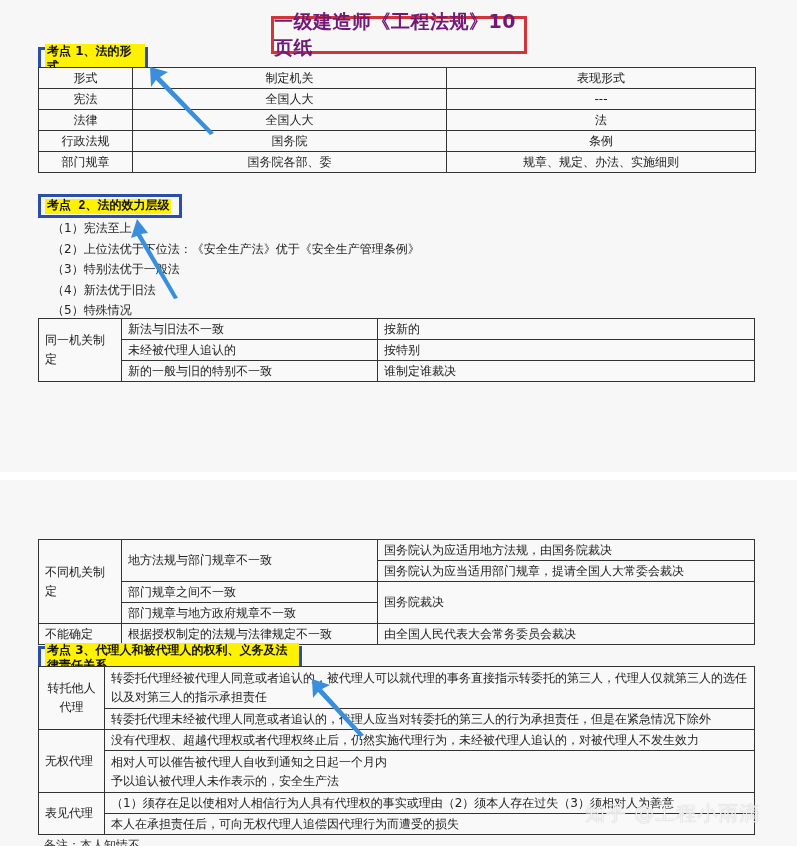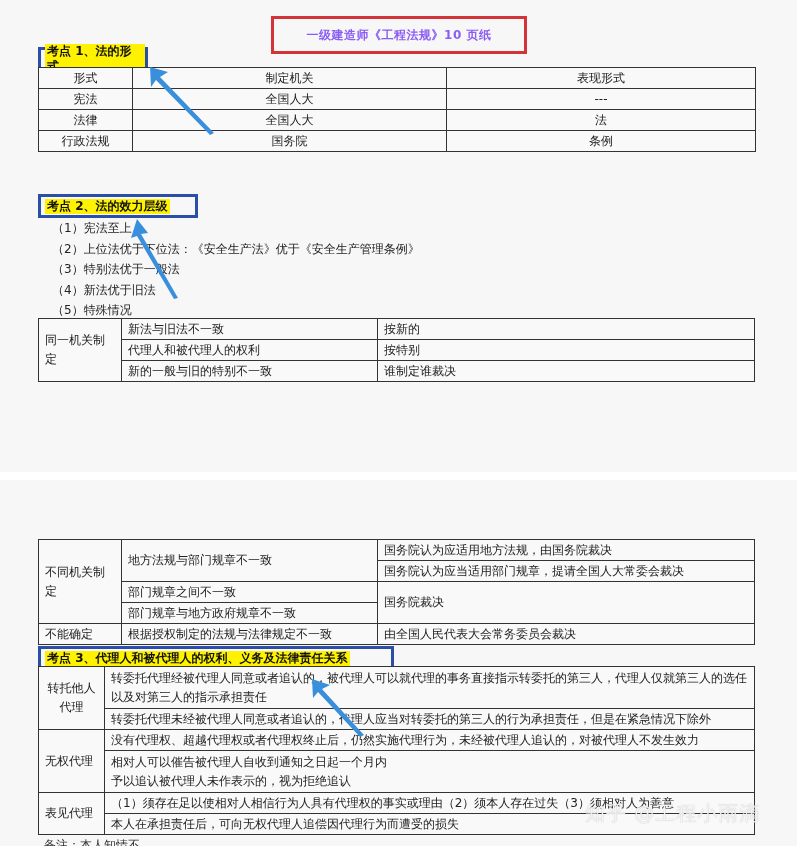--- a/index.html
+++ b/index.html
@@ -6,21 +6,21 @@
     html, body { width: 797px; height: 846px; overflow: hidden; background: #ffffff; }
     body { position: relative; font-family: "DejaVu Sans", "Liberation Sans", sans-serif; color: #222; font-size: 12px; }
     .page { position: absolute; left: 0; width: 797px; background: #f7f7f7; overflow: hidden; }
     #page1 { top: 0; height: 472px; }
     #page2 { top: 480px; height: 366px; }
 
     .title-box {
       position: absolute; left: 271px; top: 16px; width: 256px; height: 38px;
       border: 3px solid #d2343a; background: #f7f7f7;
       display: flex; align-items: center; justify-content: center;
-      color: #8b5cf6; font-weight: bold; font-size: 12px; letter-spacing: 0.5px;
+      color: #701a75; font-weight: bold; font-size: 19px; letter-spacing: 0.5px;
     }
     .section-label {
       position: absolute; height: 24px;
       border: 3px solid #2b4ea8; background: #f7f7f7;
       display: flex; align-items: center; padding-left: 4px;
     }
     .section-label span {
       background: #fff200; font-weight: bold; font-size: 12px; color: #111; padding: 0 2px; line-height: 15px;
     }
 
@@ -82,24 +82,29 @@
     <tr>
       <td>法律</td>
       <td>全国人大</td>
       <td>法</td>
     </tr>
     <tr>
       <td>行政法规</td>
       <td>国务院</td>
       <td>条例</td>
     </tr>
-  </tbody>
-    </table>
-
-  <div class="section-label" style="left:38px; top:194px; width:160px;">
+    <tr>
+      <td>部门规章</td>
+      <td>国务院各部、委</td>
+      <td>规章、规定、办法、实施细则</td>
+    </tr>
+  </tbody>
+    </table>
+
+  <div class="section-label" style="left:38px; top:194px; width:144px;font-family:Liberation Mono, monospace;">
     <span>考点 2、法的效力层级</span>
   </div>
 
   <div class="list">
     <div>（1）宪法至上；</div>
     <div>（2）上位法优于下位法：《安全生产法》优于《安全生产管理条例》</div>
     <div>（3）特别法优于一般法</div>
     <div>（4）新法优于旧法</div>
     <div>（5）特殊情况</div>
   </div>
@@ -110,21 +115,21 @@
         <col style="width:256px">
         <col style="width:377px">
       </colgroup>
     <tbody>
         <tr>
       <td rowspan="3">同一机关制定</td>
       <td>新法与旧法不一致</td>
       <td>按新的</td>
     </tr>
     <tr>
-      <td>代理人和被代理人的权利</td>
+      <td>未经被代理人追认的</td>
       <td>按特别</td>
     </tr>
     <tr>
       <td>新的一般与旧的特别不一致</td>
       <td>谁制定谁裁决</td>
     </tr>
   </tbody>
     </table>
 
   <svg class="arrow" width="797" height="472">
@@ -157,21 +162,21 @@
       <td>部门规章与地方政府规章不一致</td>
     </tr>
     <tr>
       <td>不能确定</td>
       <td>根据授权制定的法规与法律规定不一致</td>
       <td>由全国人民代表大会常务委员会裁决</td>
     </tr>
   </tbody>
     </table>
 
-  <div class="section-label" style="left:38px; top:166px; width:356px;">
+  <div class="section-label" style="left:38px; top:166px; width:264px;">
     <span>考点 3、代理人和被代理人的权利、义务及法律责任关系</span>
   </div>
 
   <table id="t4" style="top:186px;">
     <colgroup>
         <col style="width:66px">
         <col style="width:650px">
       </colgroup>
     <tbody>
         <tr>
@@ -179,21 +184,21 @@
       <td style="height:42px;">转委托代理经被代理人同意或者追认的，被代理人可以就代理的事务直接指示转委托的第三人，代理人仅就第三人的选任以及对第三人的指示承担责任</td>
     </tr>
     <tr>
       <td>转委托代理未经被代理人同意或者追认的，代理人应当对转委托的第三人的行为承担责任，但是在紧急情况下除外</td>
     </tr>
     <tr>
       <td rowspan="2">无权代理</td>
       <td>没有代理权、超越代理权或者代理权终止后，仍然实施代理行为，未经被代理人追认的，对被代理人不发生效力</td>
     </tr>
     <tr>
-      <td style="height:42px; padding-right:360px;">相对人可以催告被代理人自收到通知之日起一个月内予以追认被代理人未作表示的，视为拒绝追认</td>
+      <td style="height:42px; padding-right:360px;">相对人可以催告被代理人自收到通知之日起一个月内予以追认被代理人未作表示的，安全生产法</td>
     </tr>
     <tr>
       <td rowspan="2">表见代理</td>
       <td>（1）须存在足以使相对人相信行为人具有代理权的事实或理由（2）须本人存在过失（3）须相对人为善意</td>
     </tr>
     <tr>
       <td>本人在承担责任后，可向无权代理人追偿因代理行为而遭受的损失</td>
     </tr>
   </tbody>
     </table>

